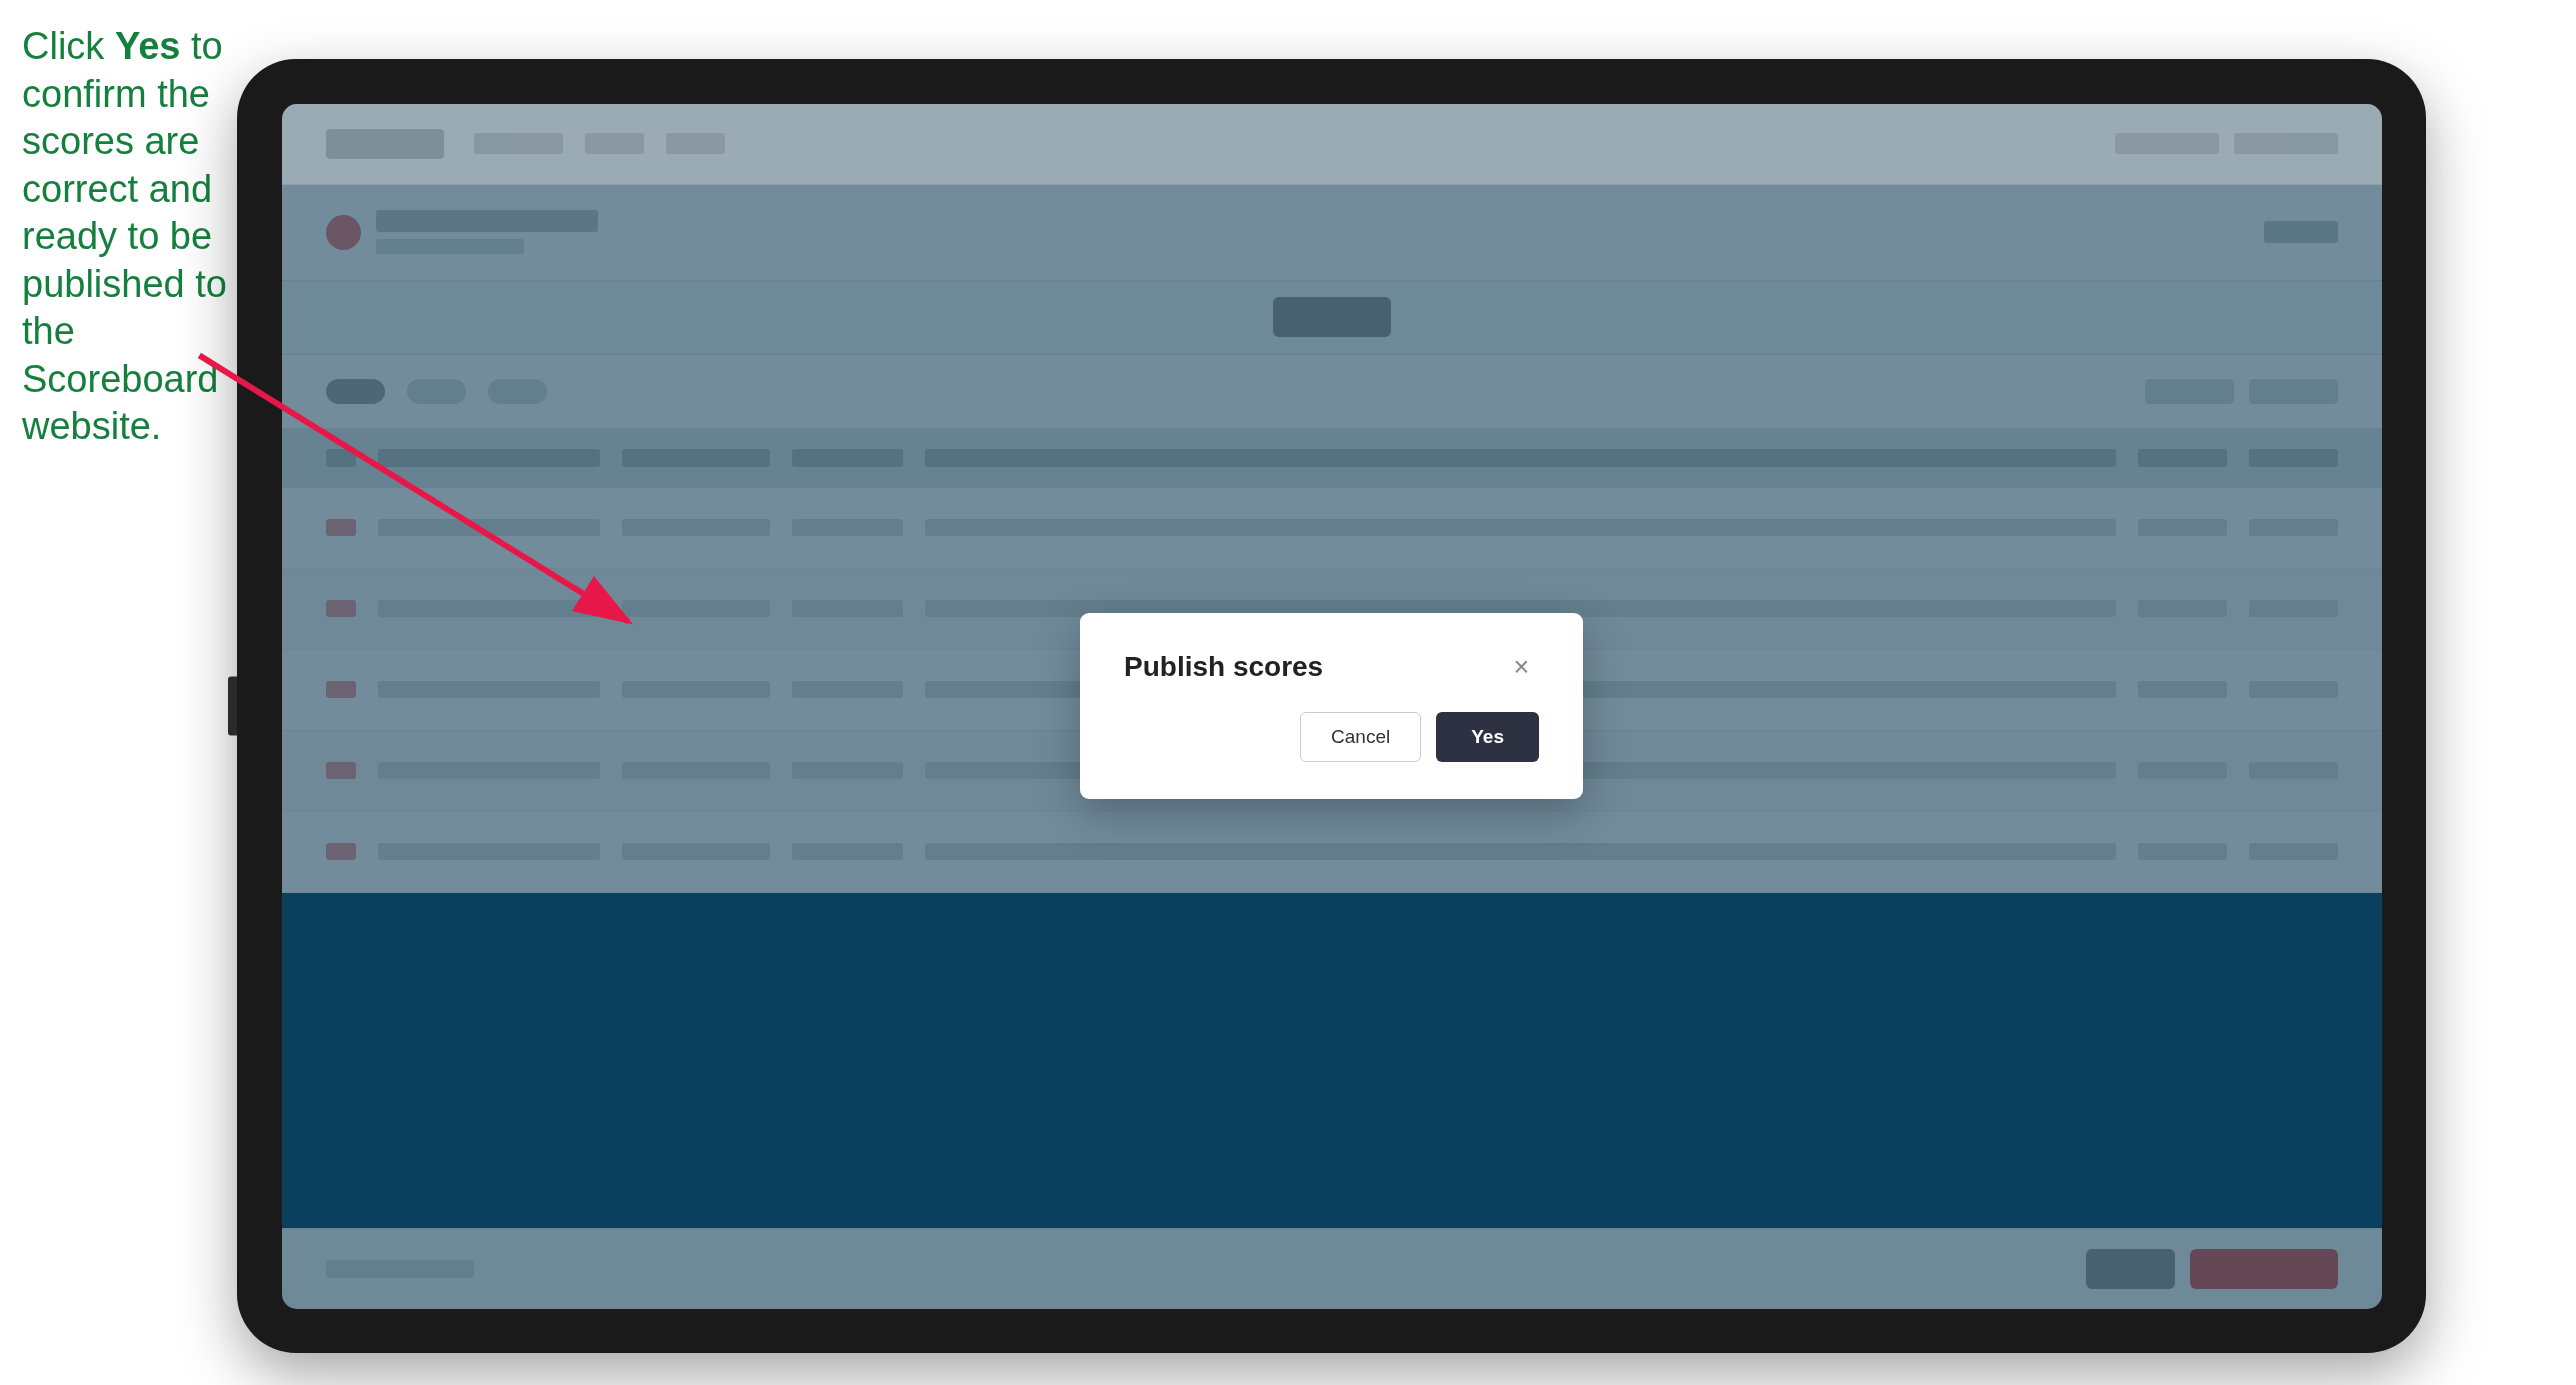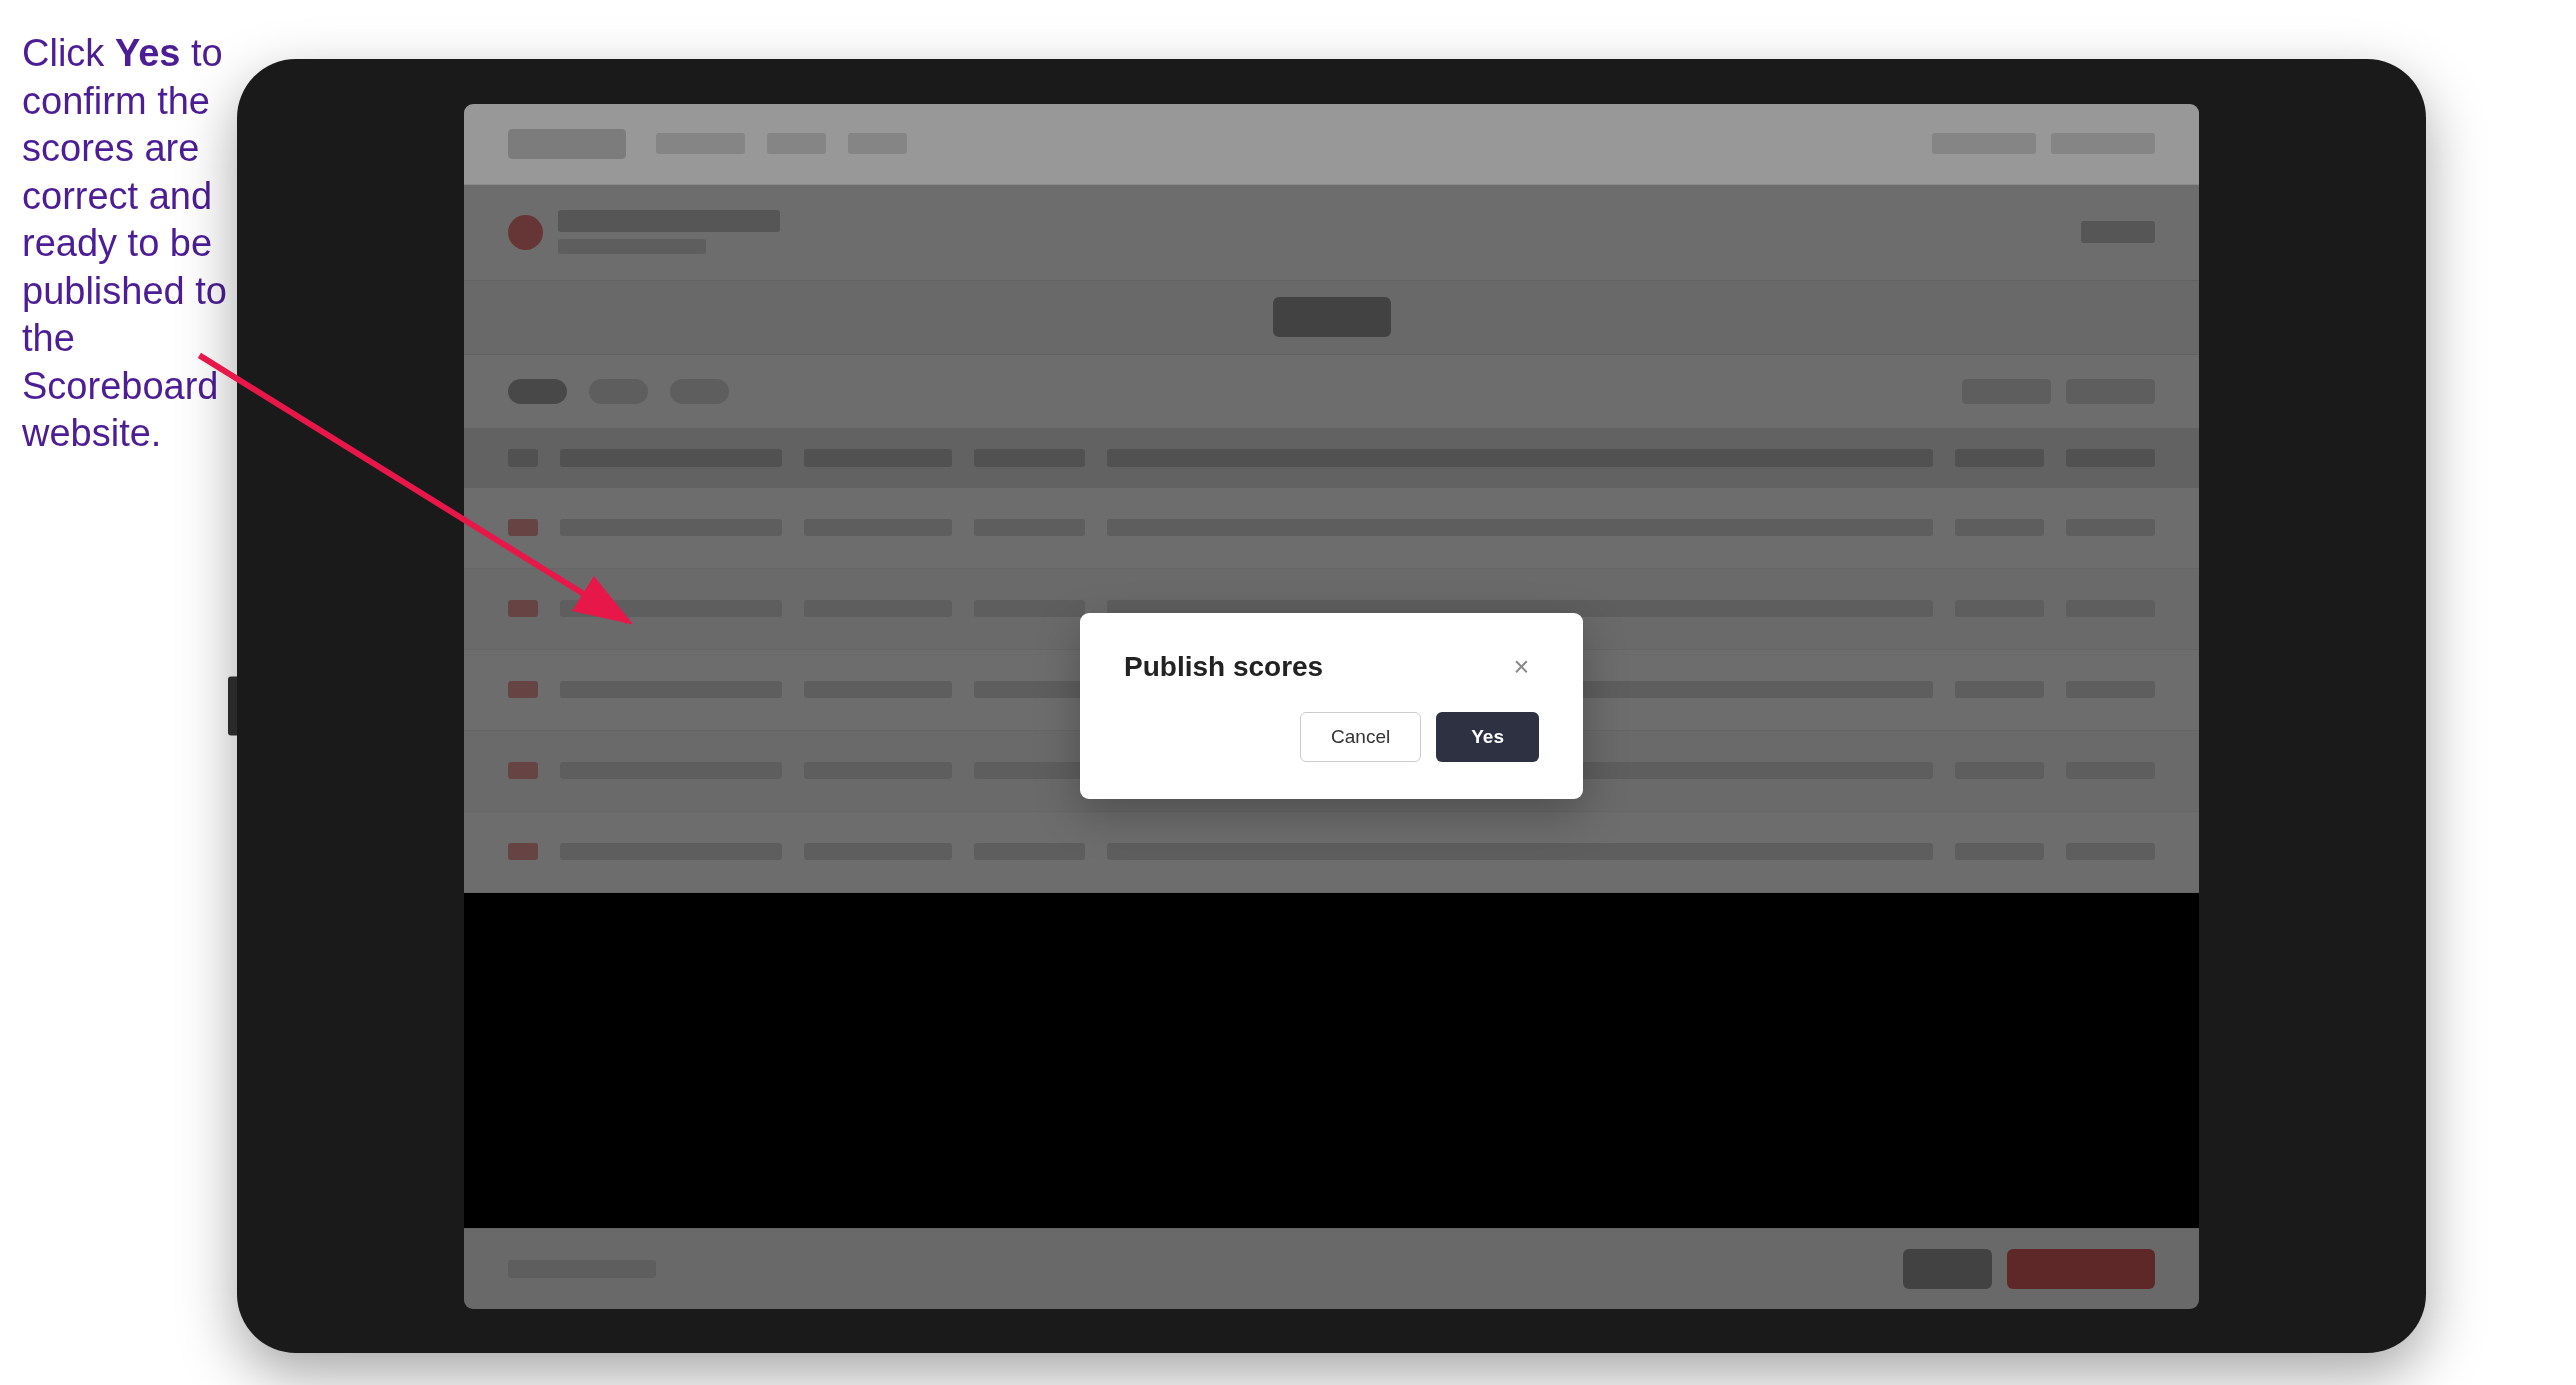--- a/index.html
+++ b/index.html
@@ -8,26 +8,26 @@
       font-family: -apple-system, BlinkMacSystemFont, 'Segoe UI', sans-serif;
       width: 2576px;
       height: 1386px;
       position: relative;
       overflow: hidden;
     }
 
     
     .instruction-text {
       position: absolute;
-      top: 30px;
+      top: 23px;
       left: 22px;
       width: 214px;
       font-size: 38px;
       line-height: 1.25;
-      color: #4c1d95;
+      color: #15803d;
     }
     .instruction-text strong {
       font-weight: 800;
     }
 
     
     .tablet-shell {
       position: absolute;
       top: 59px;
       left: 237px;
@@ -48,24 +48,24 @@
       top: 50%;
       transform: translateY(-50%);
       width: 9px;
       height: 59px;
       background: #2a2a2a;
       border-radius: 3px 0 0 3px;
     }
 
     
     .tablet-screen {
-      width: 1735px;
+      width: 2100px;
       height: 1205px;
-      background: #000000;
-      border-radius: 9px;
+      background: #0c4a6e;
+      border-radius: 15px;
       overflow: hidden;
       position: relative;
     }
 
     
     .top-nav {
       position: absolute;
       top: 0;
       left: 0;
       right: 0;

